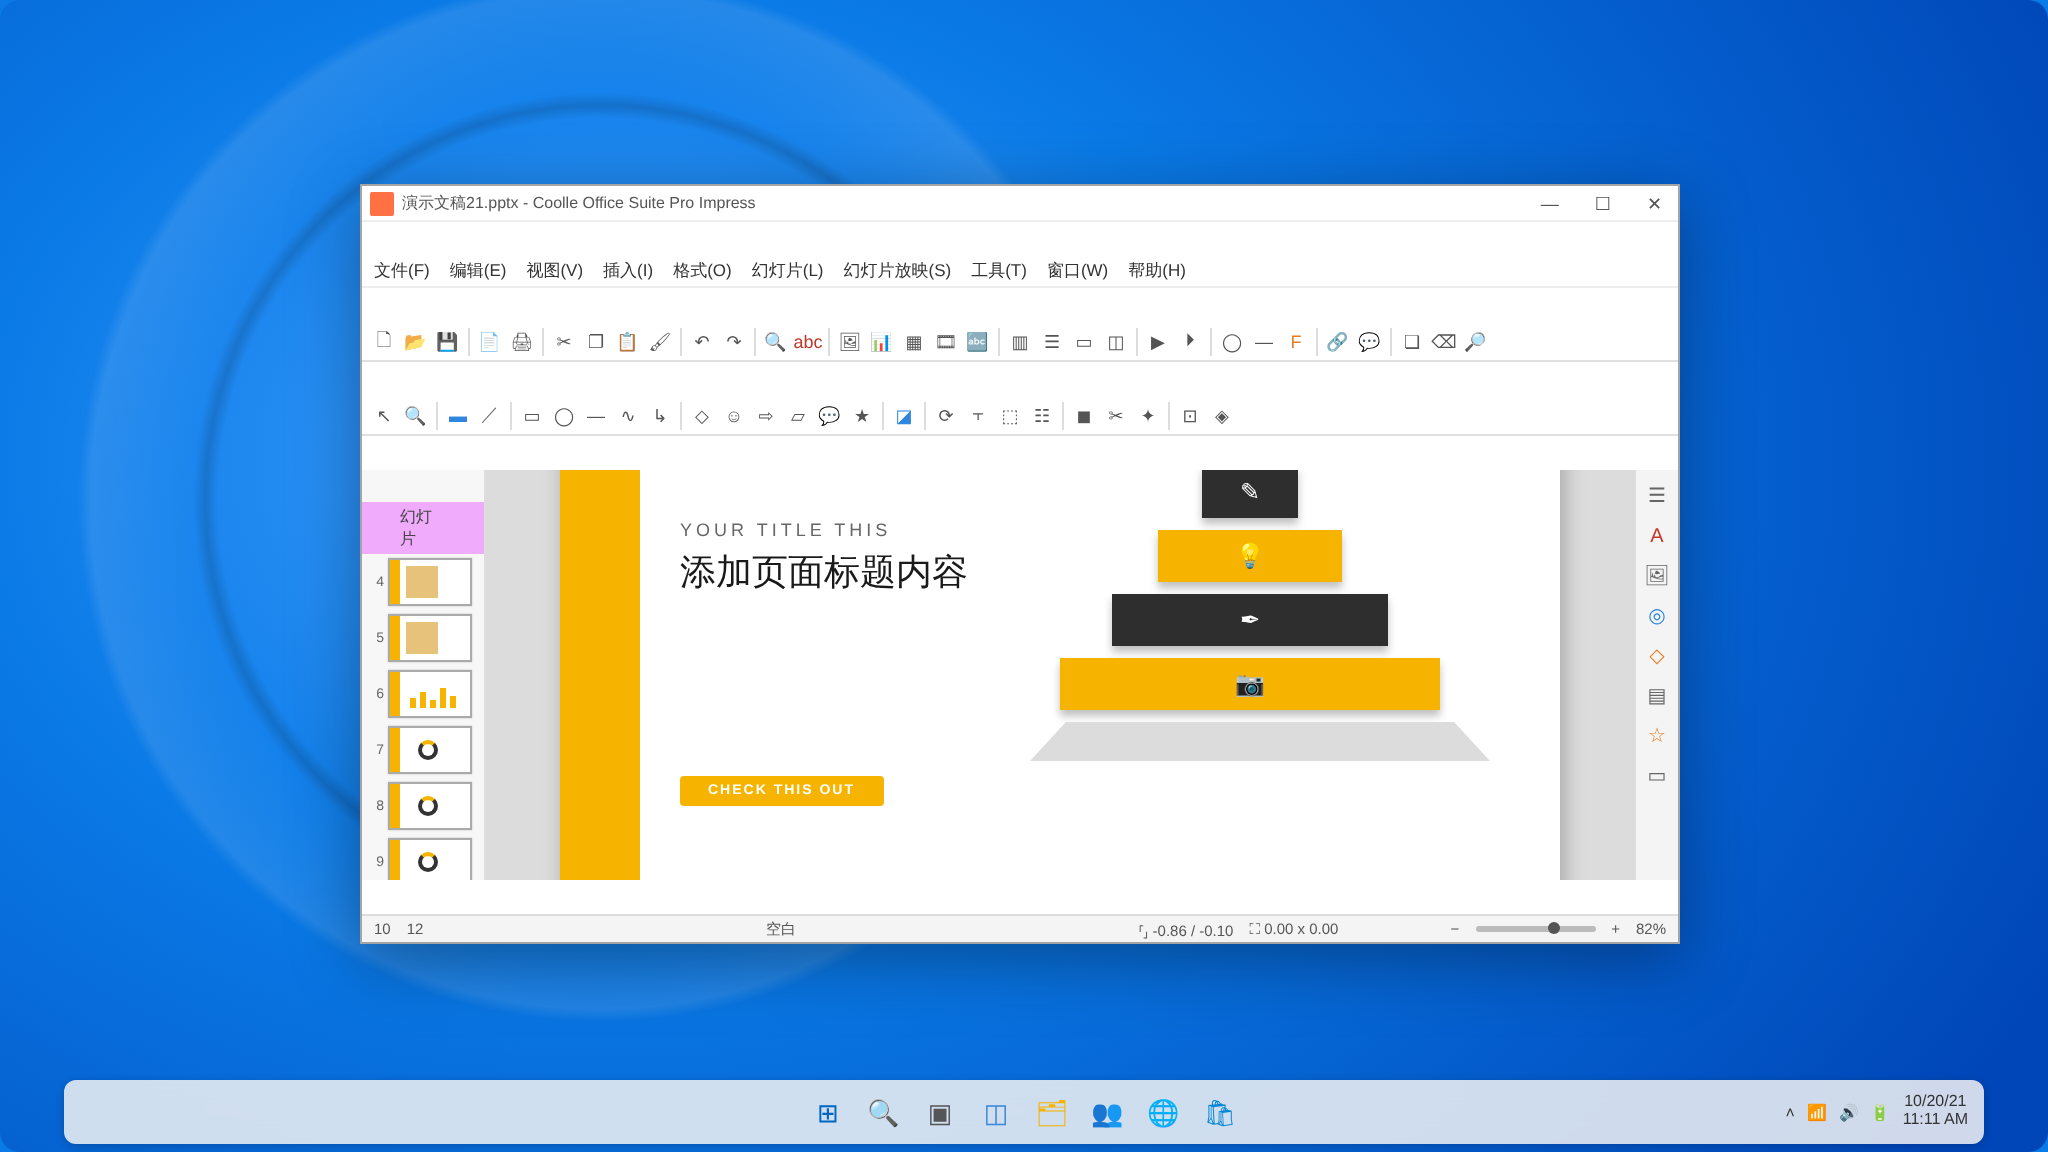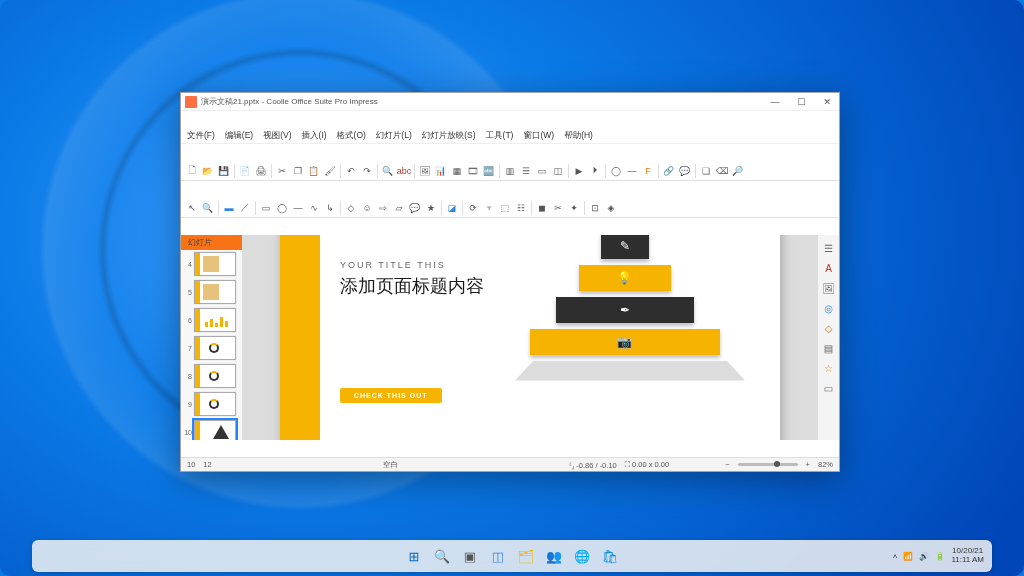--- a/index.html
+++ b/index.html
@@ -14,21 +14,21 @@
 .titlebar .winbtns { margin-left: auto; display: flex; gap: 10px; color: #555; font-size: 9px; }
 .titlebar .winbtns span { cursor: default; padding: 1px 4px; }
 .menubar { height: 16px; display: flex; align-items: center; padding: 0 4px; gap: 6px; font-size: 8.5px; color: #333; border-bottom: 1px solid #eee; }
 .menubar span { padding: 1px 2px; }
 .toolbar { height: 20px; display: flex; align-items: center; padding: 0 4px; gap: 2px; border-bottom: 1px solid #e0e0e0; }
 .toolbar .tbtn { width: 14px; height: 14px; display: flex; align-items: center; justify-content: center; color: #555; border-radius: 2px; font-size: 9px; }
 .toolbar .sep { width: 1px; height: 14px; background: #ddd; margin: 0 1px; }
 
 .maincols { flex: 1; display: flex; overflow: hidden; }
 .slidepanel { width: 62px; background: #f7f7f7; border-right: 1px solid #ddd; overflow-y: auto; }
-.slidepanel .hdr { font-size: 8px; padding: 2px 7px; color: #444; background: #f97316; }
+.slidepanel .hdr { font-size: 8px; padding: 2px 19px; color: #444; background: #f0abfc; margin-top: 16px; }
 .thumb { display: flex; align-items: center; gap: 2px; padding: 2px 3px; }
 .thumb .num { font-size: 7px; color: #666; width: 8px; text-align: right; }
 .thumb .mini { width: 42px; height: 24px; background: #fff; border: 1px solid #aaa; box-shadow: 0 0 1px rgba(0,0,0,.2); position: relative; overflow: hidden; }
 .thumb.sel .mini { outline: 2px solid #2684ff; }
 .mini .bar { position: absolute; left: 0; top: 0; bottom: 0; width: 5px; background: #f6b400; }
 .mini .tri { position: absolute; right: 6px; top: 4px; width: 0; height: 0; border-left: 8px solid transparent; border-right: 8px solid transparent; border-bottom: 14px solid #333; }
 .mini .donut { position: absolute; left: 14px; top: 6px; width: 10px; height: 10px; border: 2px solid #333; border-top-color: #f6b400; border-radius: 50%; }
 .mini .bars { position: absolute; left: 10px; top: 6px; right: 4px; display: flex; gap: 2px; align-items: flex-end; height: 12px; }
 .mini .bars i { width: 3px; background: #f6b400; }
 .mini .pic { position: absolute; left: 8px; top: 3px; width: 16px; height: 16px; background: #e6c27a; }

